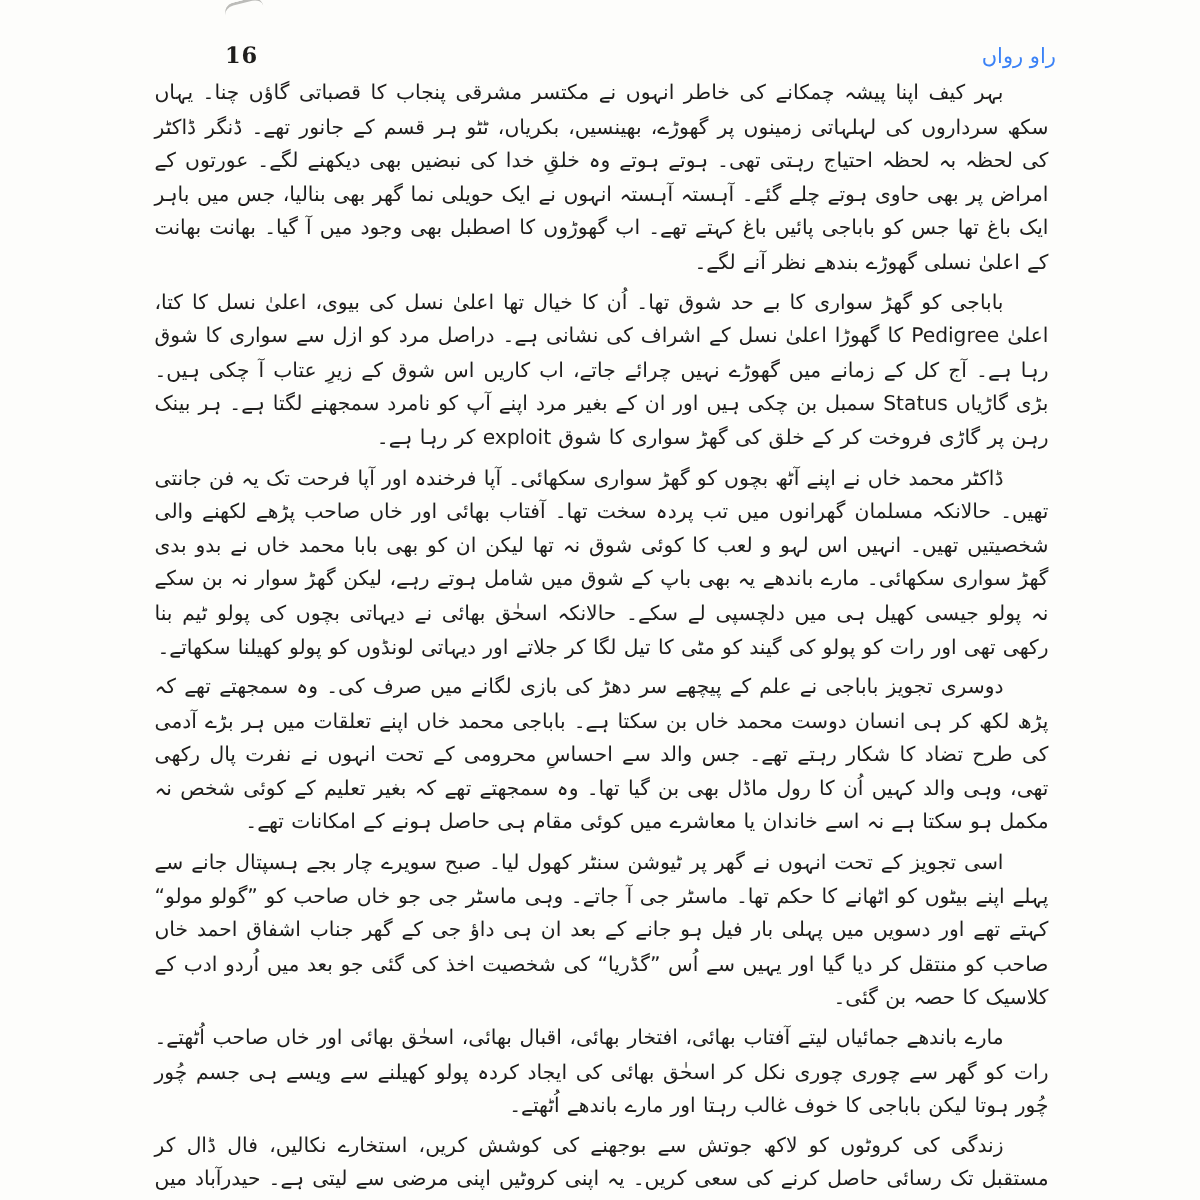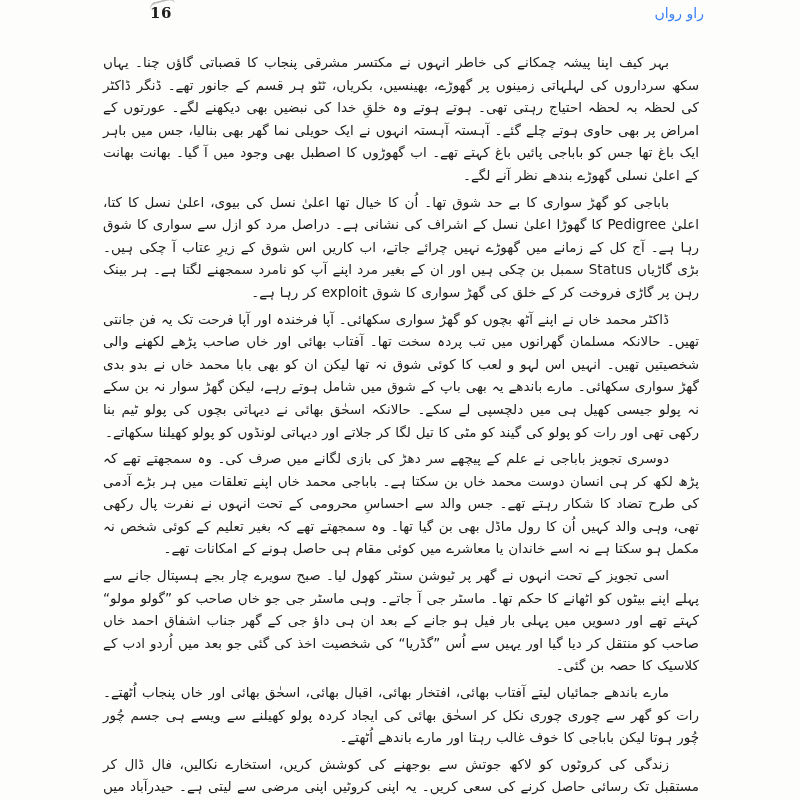--- a/index.html
+++ b/index.html
@@ -23,21 +23,21 @@
     top: 0px;
     width: 26px;
     height: 12px;
     border-top: 2px solid #9a9a96;
     border-radius: 50% / 100%;
     transform: rotate(-14deg);
     opacity: 0.65;
   }
   .page-header {
     position: absolute;
-    top: 4px;
+    top: 28px;
     left: 100px;
     width: 604px;
     display: flex;
     justify-content: space-between;
     align-items: baseline;
   }
   .page-number {
     font-family: "DejaVu Serif", serif;
     font-weight: bold;
     font-size: 15px;
@@ -77,17 +77,17 @@
     <span class="page-number">16</span>
     <span class="running-title">راو رواں</span>
   </div>
 
   <div class="page-body">
     <p>بہر کیف اپنا پیشہ چمکانے کی خاطر انہوں نے مکتسر مشرقی پنجاب کا قصباتی گاؤں چنا۔ یہاں سکھ سرداروں کی لہلہاتی زمینوں پر گھوڑے، بھینسیں، بکریاں، ٹٹو ہر قسم کے جانور تھے۔ ڈنگر ڈاکٹر کی لحظہ بہ لحظہ احتیاج رہتی تھی۔ ہوتے ہوتے وہ خلقِ خدا کی نبضیں بھی دیکھنے لگے۔ عورتوں کے امراض پر بھی حاوی ہوتے چلے گئے۔ آہستہ آہستہ انہوں نے ایک حویلی نما گھر بھی بنالیا، جس میں باہر ایک باغ تھا جس کو باباجی پائیں باغ کہتے تھے۔ اب گھوڑوں کا اصطبل بھی وجود میں آ گیا۔ بھانت بھانت کے اعلیٰ نسلی گھوڑے بندھے نظر آنے لگے۔</p>
     <p>باباجی کو گھڑ سواری کا بے حد شوق تھا۔ اُن کا خیال تھا اعلیٰ نسل کی بیوی، اعلیٰ نسل کا کتا، اعلیٰ Pedigree کا گھوڑا اعلیٰ نسل کے اشراف کی نشانی ہے۔ دراصل مرد کو ازل سے سواری کا شوق رہا ہے۔ آج کل کے زمانے میں گھوڑے نہیں چرائے جاتے، اب کاریں اس شوق کے زیرِ عتاب آ چکی ہیں۔ بڑی گاڑیاں Status سمبل بن چکی ہیں اور ان کے بغیر مرد اپنے آپ کو نامرد سمجھنے لگتا ہے۔ ہر بینک رہن پر گاڑی فروخت کر کے خلق کی گھڑ سواری کا شوق exploit کر رہا ہے۔</p>
     <p>ڈاکٹر محمد خاں نے اپنے آٹھ بچوں کو گھڑ سواری سکھائی۔ آپا فرخندہ اور آپا فرحت تک یہ فن جانتی تھیں۔ حالانکہ مسلمان گھرانوں میں تب پردہ سخت تھا۔ آفتاب بھائی اور خاں صاحب پڑھے لکھنے والی شخصیتیں تھیں۔ انہیں اس لہو و لعب کا کوئی شوق نہ تھا لیکن ان کو بھی بابا محمد خاں نے بدو بدی گھڑ سواری سکھائی۔ مارے باندھے یہ بھی باپ کے شوق میں شامل ہوتے رہے، لیکن گھڑ سوار نہ بن سکے نہ پولو جیسی کھیل ہی میں دلچسپی لے سکے۔ حالانکہ اسحٰق بھائی نے دیہاتی بچوں کی پولو ٹیم بنا رکھی تھی اور رات کو پولو کی گیند کو مٹی کا تیل لگا کر جلاتے اور دیہاتی لونڈوں کو پولو کھیلنا سکھاتے۔</p>
     <p>دوسری تجویز باباجی نے علم کے پیچھے سر دھڑ کی بازی لگانے میں صرف کی۔ وہ سمجھتے تھے کہ پڑھ لکھ کر ہی انسان دوست محمد خاں بن سکتا ہے۔ باباجی محمد خاں اپنے تعلقات میں ہر بڑے آدمی کی طرح تضاد کا شکار رہتے تھے۔ جس والد سے احساسِ محرومی کے تحت انہوں نے نفرت پال رکھی تھی، وہی والد کہیں اُن کا رول ماڈل بھی بن گیا تھا۔ وہ سمجھتے تھے کہ بغیر تعلیم کے کوئی شخص نہ مکمل ہو سکتا ہے نہ اسے خاندان یا معاشرے میں کوئی مقام ہی حاصل ہونے کے امکانات تھے۔</p>
     <p>اسی تجویز کے تحت انہوں نے گھر پر ٹیوشن سنٹر کھول لیا۔ صبح سویرے چار بجے ہسپتال جانے سے پہلے اپنے بیٹوں کو اٹھانے کا حکم تھا۔ ماسٹر جی آ جاتے۔ وہی ماسٹر جی جو خاں صاحب کو ”گولو مولو“ کہتے تھے اور دسویں میں پہلی بار فیل ہو جانے کے بعد ان ہی داؤ جی کے گھر جناب اشفاق احمد خاں صاحب کو منتقل کر دیا گیا اور یہیں سے اُس ”گڈریا“ کی شخصیت اخذ کی گئی جو بعد میں اُردو ادب کے کلاسیک کا حصہ بن گئی۔</p>
-    <p>مارے باندھے جمائیاں لیتے آفتاب بھائی، افتخار بھائی، اقبال بھائی، اسحٰق بھائی اور خاں پنجاب اُٹھتے۔ رات کو گھر سے چوری چوری نکل کر اسحٰق بھائی کی ایجاد کردہ پولو کھیلنے سے ویسے ہی جسم چُور چُور ہوتا لیکن باباجی کا خوف غالب رہتا اور مارے باندھے اُٹھتے۔</p>
+    <p>مارے باندھے جمائیاں لیتے آفتاب بھائی، افتخار بھائی، اقبال بھائی، اسحٰق بھائی اور خاں صاحب اُٹھتے۔ رات کو گھر سے چوری چوری نکل کر اسحٰق بھائی کی ایجاد کردہ پولو کھیلنے سے ویسے ہی جسم چُور چُور ہوتا لیکن باباجی کا خوف غالب رہتا اور مارے باندھے اُٹھتے۔</p>
     <p>زندگی کی کروٹوں کو لاکھ جوتش سے بوجھنے کی کوشش کریں، استخارے نکالیں، فال ڈال کر مستقبل تک رسائی حاصل کرنے کی سعی کریں۔ یہ اپنی کروٹیں اپنی مرضی سے لیتی ہے۔ حیدرآباد میں نواب صاحب کے بیٹے کا اتالیق اچانک بیمار ہو گیا۔ لاکھ درباری حکیم نے معجونیں، شربتیں، عرق پلائے، لیکن افاقہ نہ ہوا۔ دوست محمد خاں پر فالج کا حملہ ہو گیا۔</p>
   </div>
 
 </div>
 
 </body></html>

